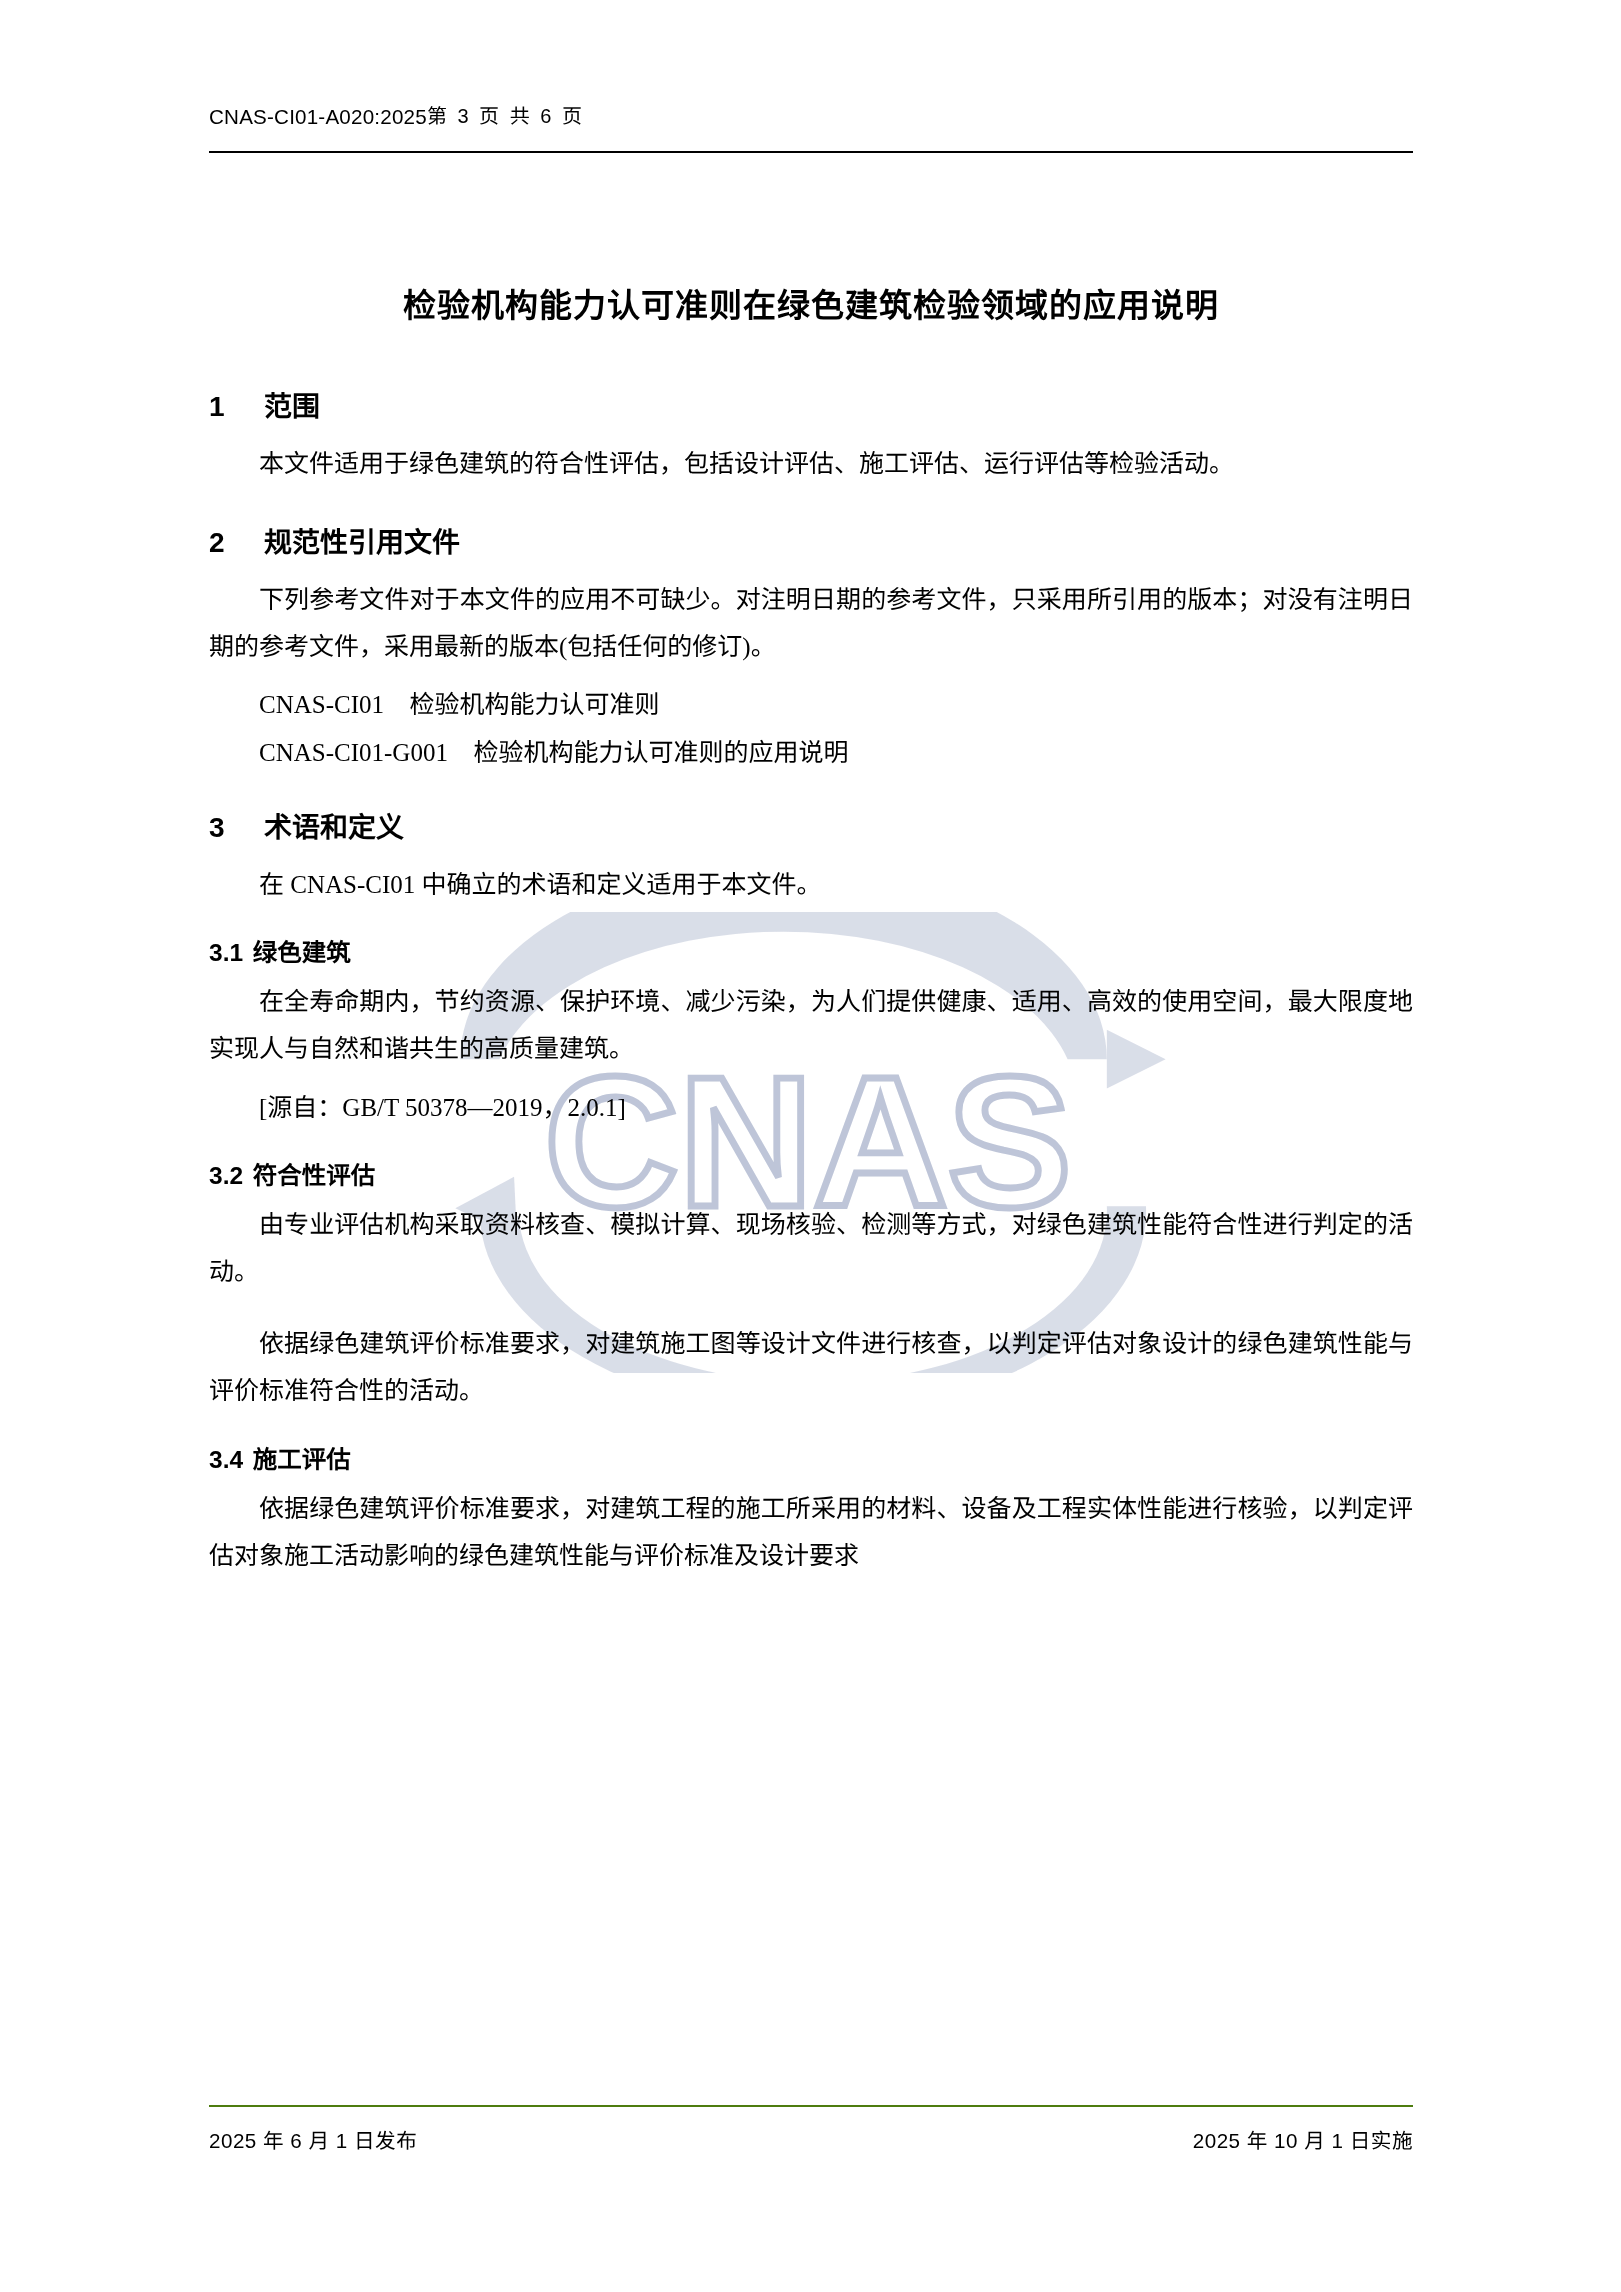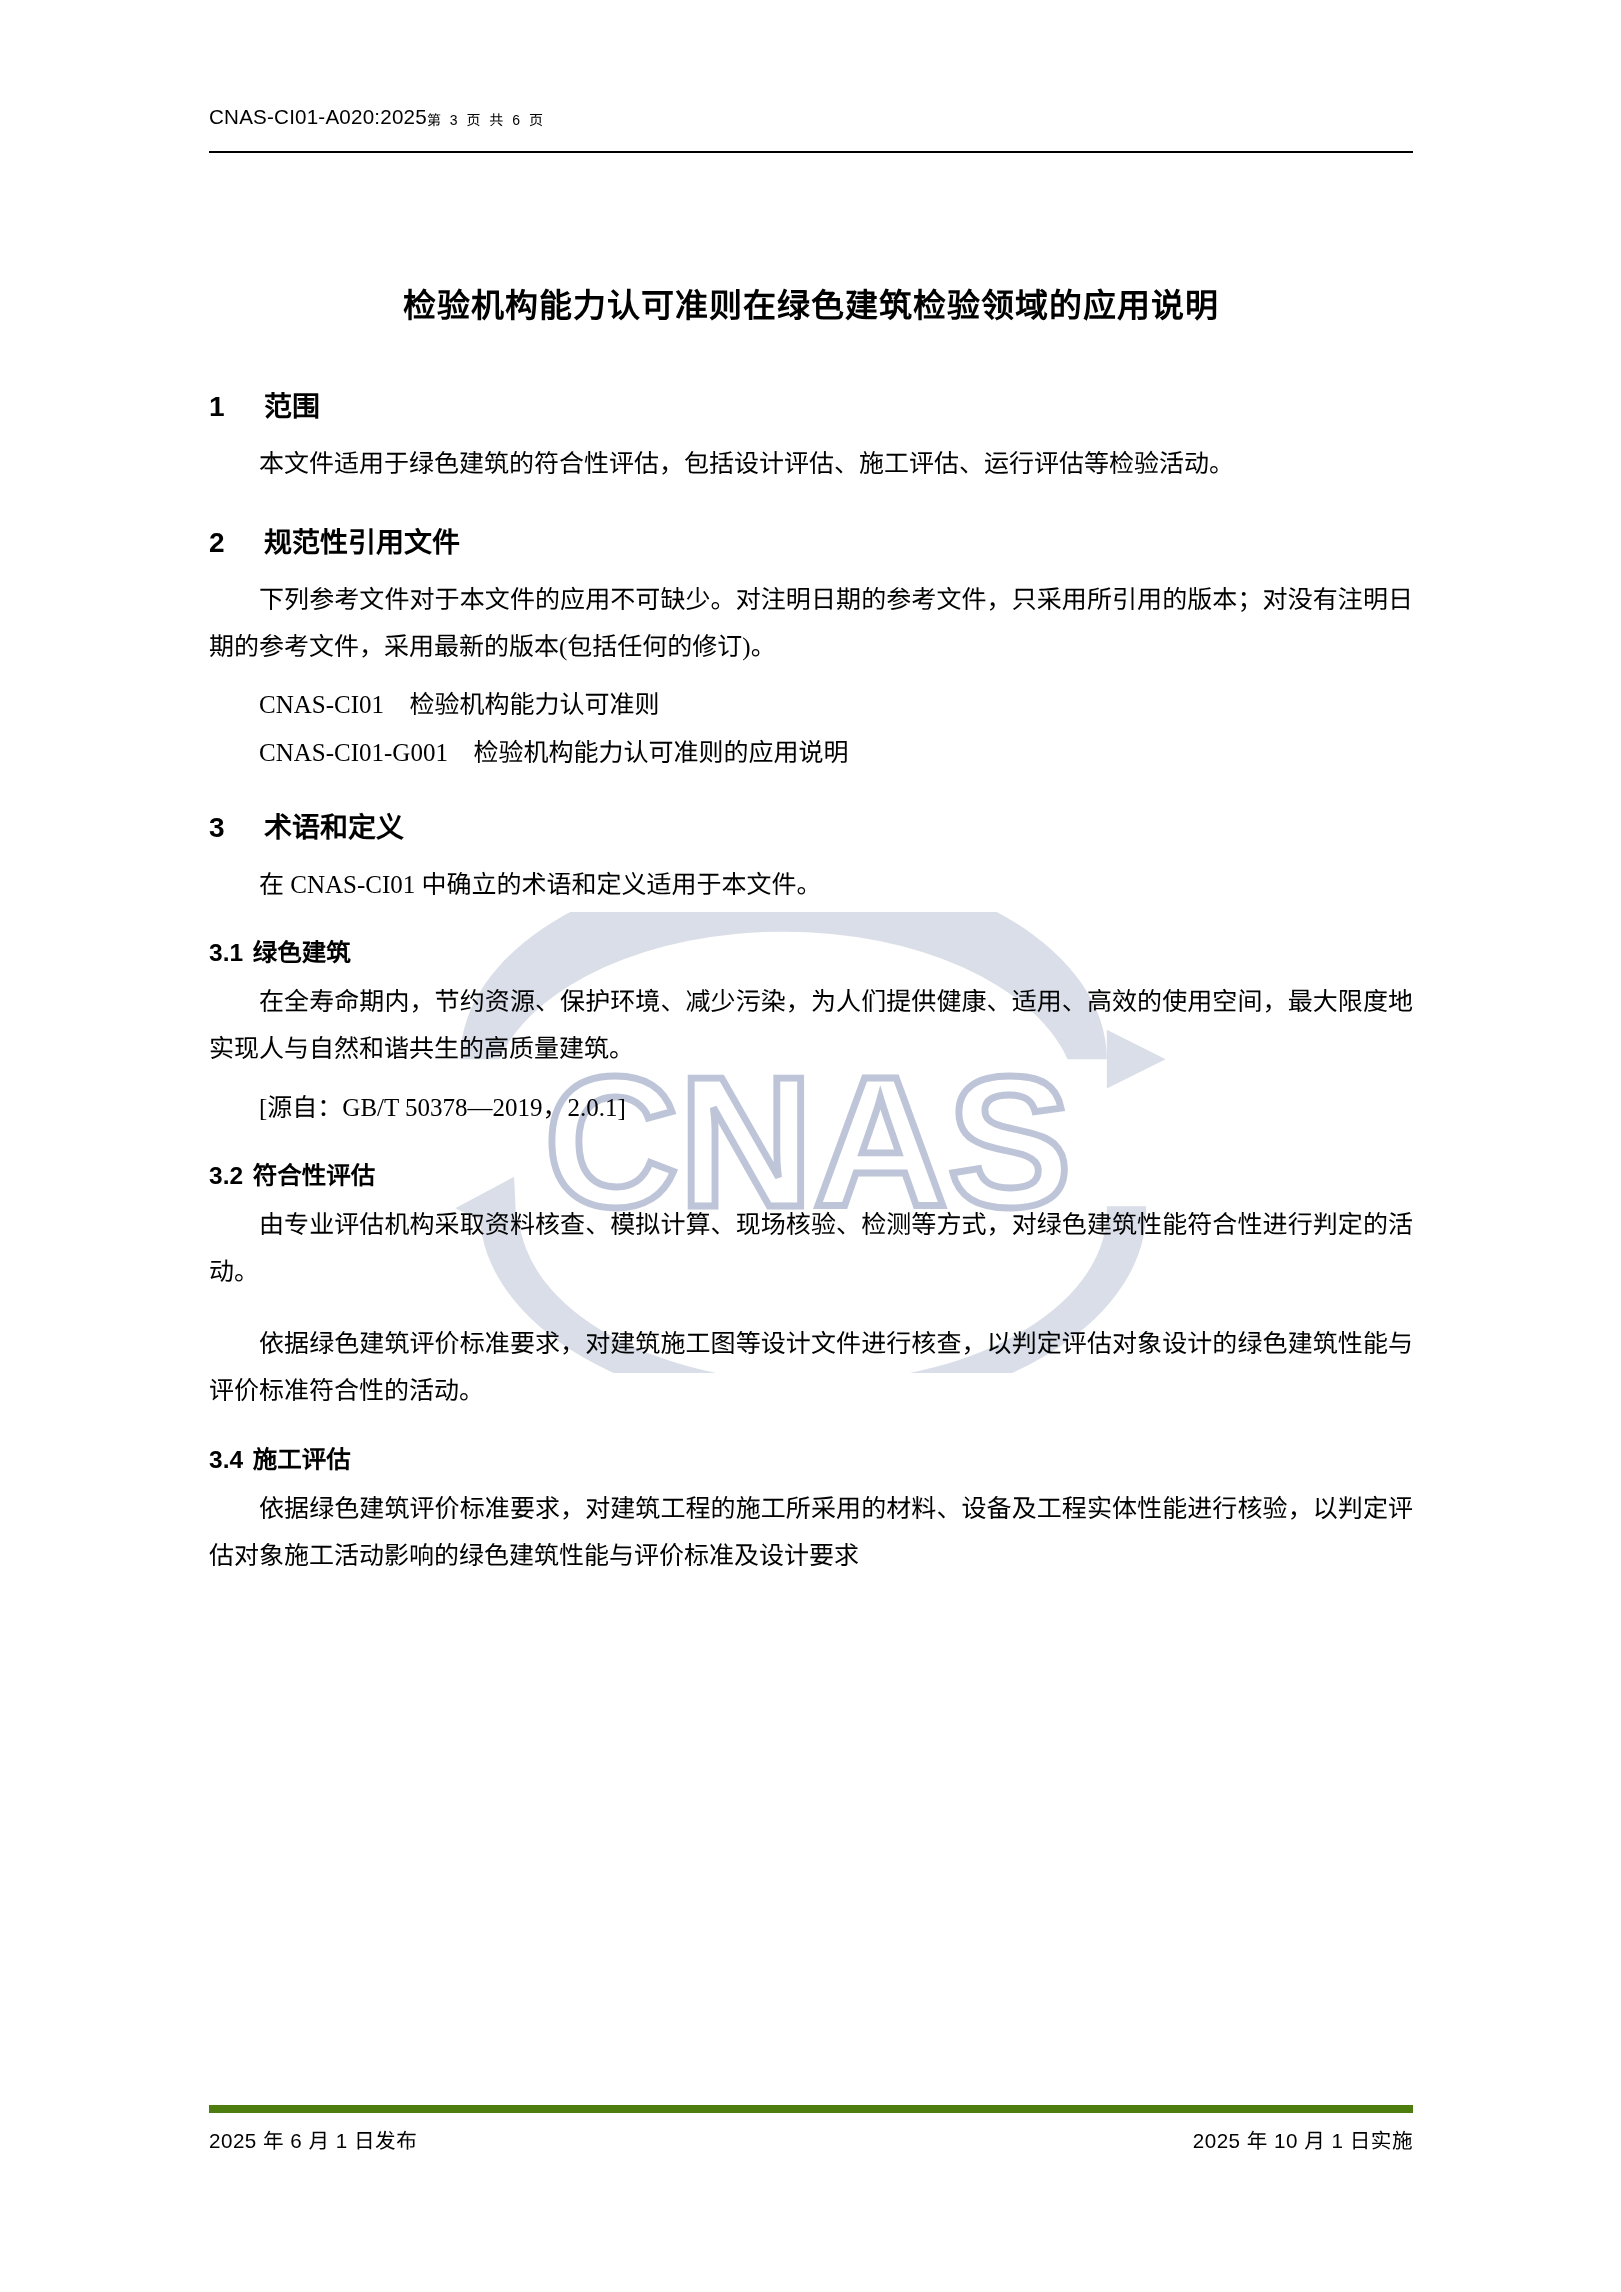--- a/index.html
+++ b/index.html
@@ -42,34 +42,34 @@
     box-sizing: border-box;
     z-index: 2;
   }
   .header-left {
     font-family: "Liberation Sans", sans-serif;
     font-size: 20.6px;
     letter-spacing: 0.2px;
   }
   .header-right {
     font-family: "Liberation Sans", sans-serif;
-    font-size: 14px;
+    font-size: 20px;
     letter-spacing: 2.5px;
   }
   
   .footer {
     position: absolute;
     left: 209px;
     top: 2105px;
     width: 1204px;
     height: 49px;
     display: flex;
     align-items: flex-end;
     justify-content: space-between;
-    border-top: 8px solid #4d7c0f;
+    border-top: 2px solid #4d7c0f;
     padding-top: 9.8px;
     box-sizing: border-box;
     z-index: 2;
   }
   .footer span {
     font-family: "Liberation Sans", sans-serif;
     font-size: 20.6px;
     letter-spacing: 0.5px;
   }
   

